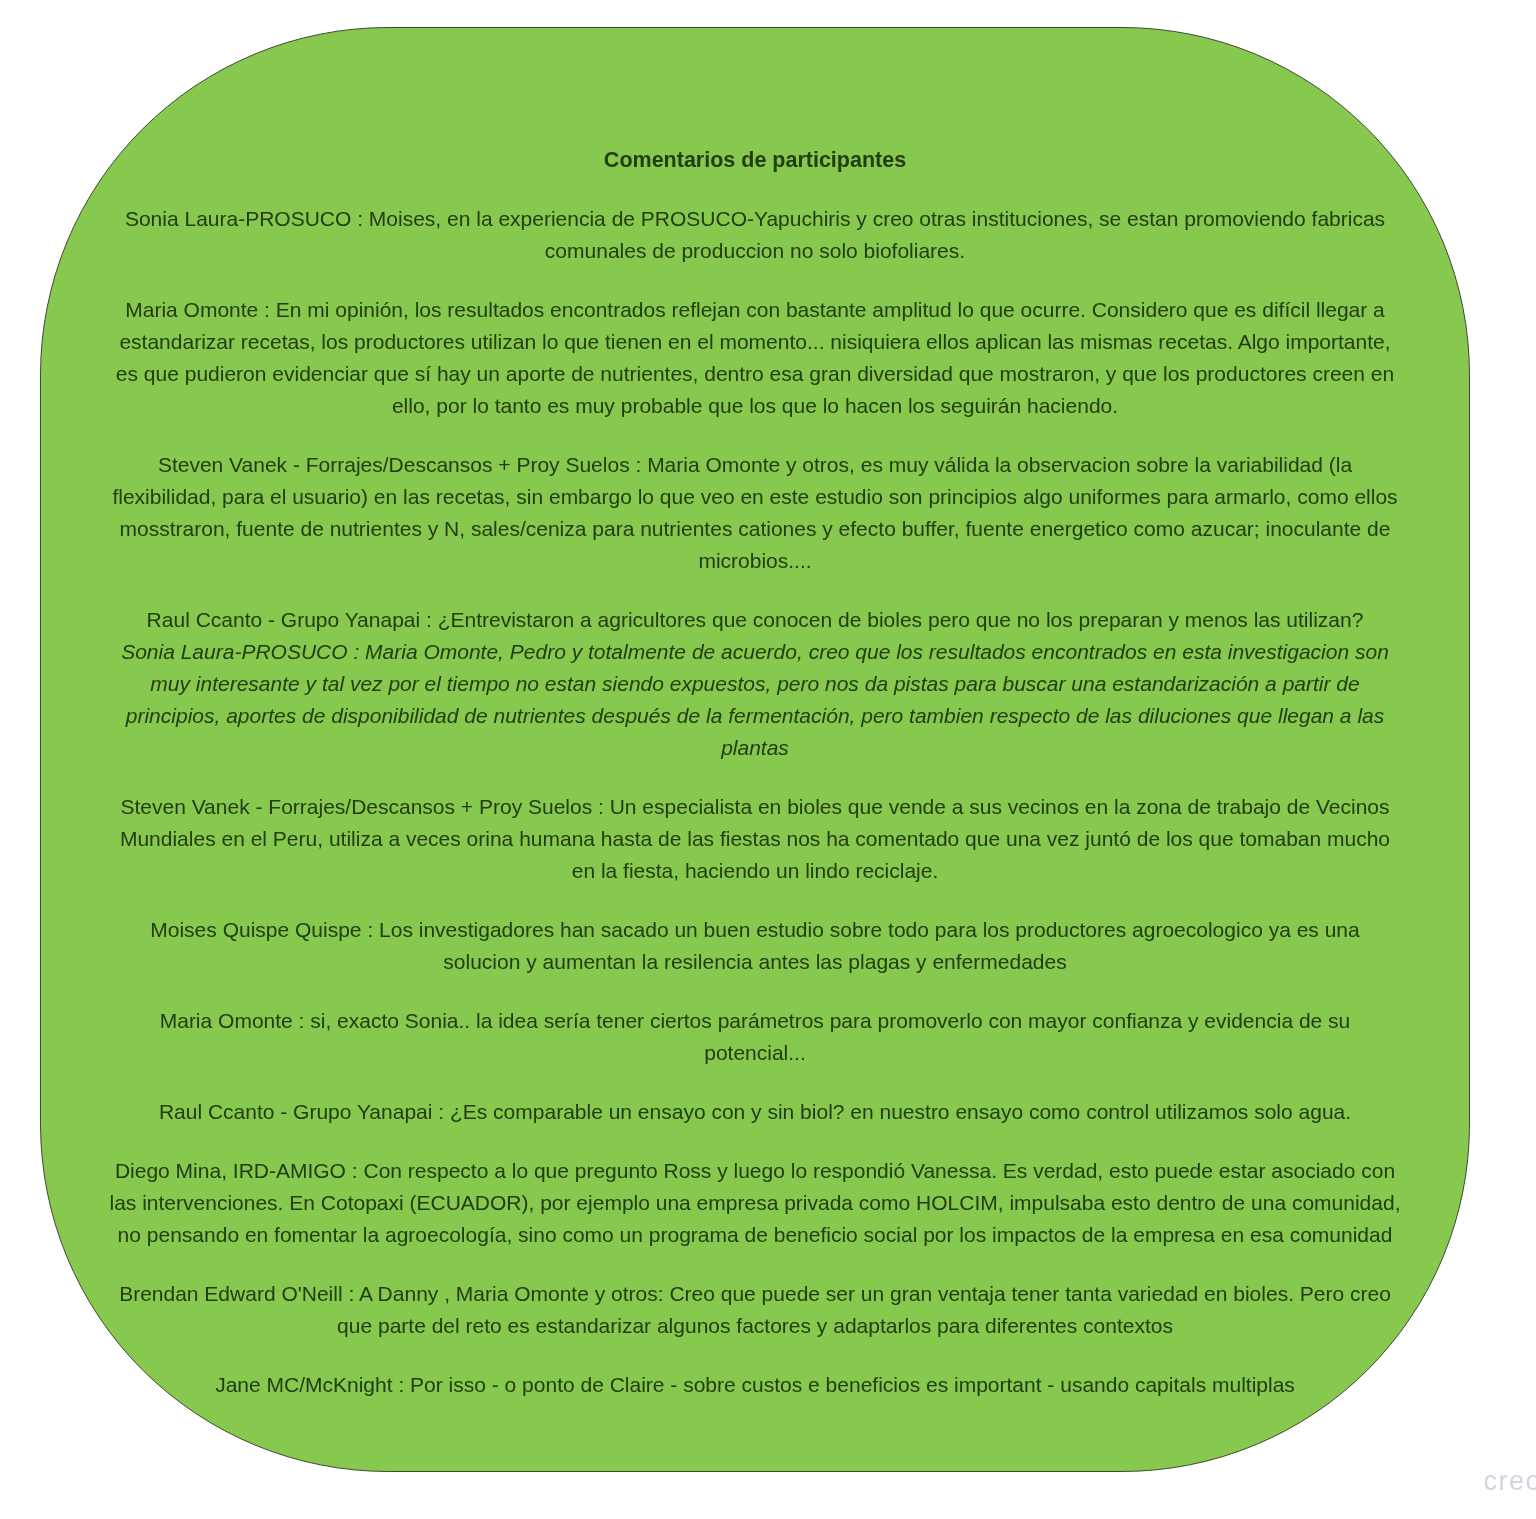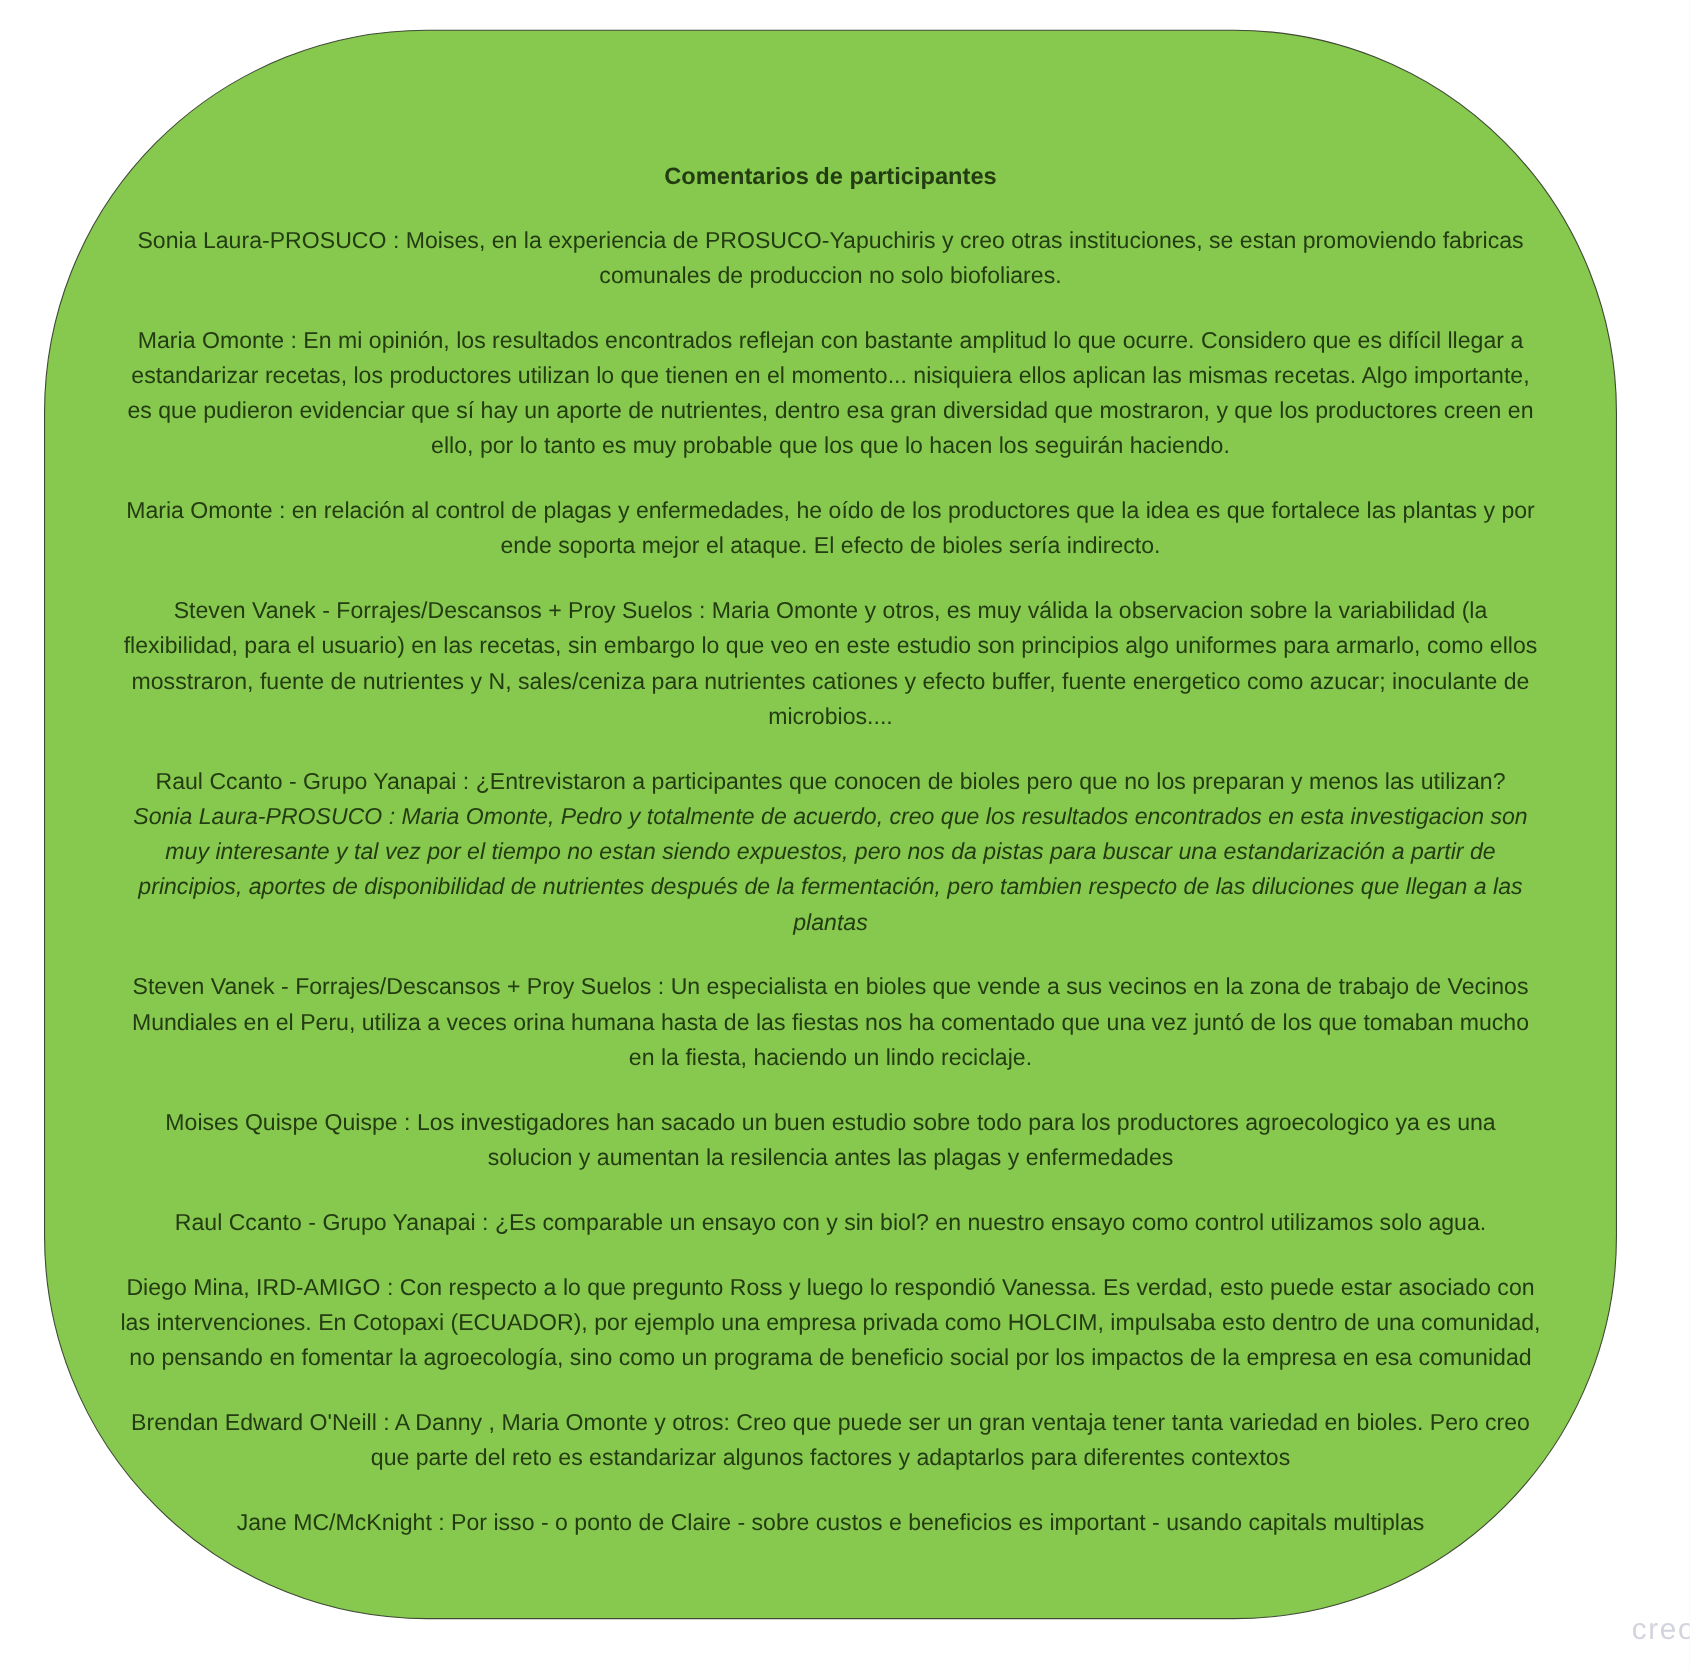--- a/index.html
+++ b/index.html
@@ -67,26 +67,26 @@
 <body>
 
 <div class="canvas">
 
   <div class="blob-shape">
     <div class="shape-content">
       <div class="note-title">Comentarios de participantes</div>
       <div id="comments-list">
           <p class="comment">Sonia Laura-PROSUCO : Moises, en la experiencia de PROSUCO-Yapuchiris y creo otras instituciones, se estan promoviendo fabricas comunales de produccion no solo biofoliares.</p>
           <p class="comment">Maria Omonte : En mi opinión, los resultados encontrados reflejan con bastante amplitud lo que ocurre. Considero que es difícil llegar a estandarizar recetas, los productores utilizan lo que tienen en el momento... nisiquiera ellos aplican las mismas recetas. Algo importante, es que pudieron evidenciar que sí hay un aporte de nutrientes, dentro esa gran diversidad que mostraron, y que los productores creen en ello, por lo tanto es muy probable que los que lo hacen los seguirán haciendo.</p>
-          <p class="comment">Maria Omonte : en relación al control de plagas y enfermedades, he oído de los productores que la idea es que fortalece las plantas y por ende soporta mejor el ataque. El efecto de bioles sería indirecto.</p>
           <p class="comment">Steven Vanek - Forrajes/Descansos + Proy Suelos : Maria Omonte y otros, es muy válida la observacion sobre la variabilidad (la flexibilidad, para el usuario) en las recetas, sin embargo lo que veo en este estudio son principios algo uniformes para armarlo, como ellos mosstraron, fuente de nutrientes y N, sales/ceniza para nutrientes cationes y efecto buffer, fuente energetico como azucar; inoculante de microbios....</p>
-          <p class="comment">Raul Ccanto - Grupo Yanapai : ¿Entrevistaron a participantes que conocen de bioles pero que no los preparan y menos las utilizan?</p>
+          <p class="comment">Raul Ccanto - Grupo Yanapai : ¿Entrevistaron a agricultores que conocen de bioles pero que no los preparan y menos las utilizan?</p>
           <p class="comment flush">Sonia Laura-PROSUCO : Maria Omonte, Pedro y totalmente de acuerdo, creo que los resultados encontrados en esta investigacion son muy interesante y tal vez por el tiempo no estan siendo expuestos, pero nos da pistas para buscar una estandarización a partir de principios, aportes de disponibilidad de nutrientes después de la fermentación, pero tambien respecto de las diluciones que llegan a las plantas</p>
           <p class="comment">Steven Vanek - Forrajes/Descansos + Proy Suelos : Un especialista en bioles que vende a sus vecinos en la zona de trabajo de Vecinos Mundiales en el Peru, utiliza a veces orina humana hasta de las fiestas nos ha comentado que una vez juntó de los que tomaban mucho en la fiesta, haciendo un lindo reciclaje.</p>
           <p class="comment">Moises Quispe Quispe : Los investigadores han sacado un buen estudio sobre todo para los productores agroecologico ya es una solucion y aumentan la resilencia antes las plagas y enfermedades</p>
+          <p class="comment">Maria Omonte : si, exacto Sonia.. la idea sería tener ciertos parámetros para promoverlo con mayor confianza y evidencia de su potencial...</p>
           <p class="comment">Raul Ccanto - Grupo Yanapai : ¿Es comparable un ensayo con y sin biol? en nuestro ensayo como control utilizamos solo agua.</p>
           <p class="comment">Diego Mina, IRD-AMIGO : Con respecto a lo que pregunto Ross y luego lo respondió Vanessa. Es verdad, esto puede estar asociado con las intervenciones. En Cotopaxi (ECUADOR), por ejemplo una empresa privada como HOLCIM, impulsaba esto dentro de una comunidad, no pensando en fomentar la agroecología, sino como un programa de beneficio social por los impactos de la empresa en esa comunidad</p>
           <p class="comment">Brendan Edward O'Neill : A Danny , Maria Omonte y otros:  Creo que puede ser un gran ventaja tener tanta variedad en bioles.  Pero creo que parte del reto es estandarizar algunos factores y adaptarlos para diferentes contextos</p>
           <p class="comment">Jane MC/McKnight : Por isso - o ponto de Claire - sobre custos e beneficios es important - usando capitals multiplas</p>
         </div>
     </div>
   </div>
 
   <div class="watermark">creo</div>
 

